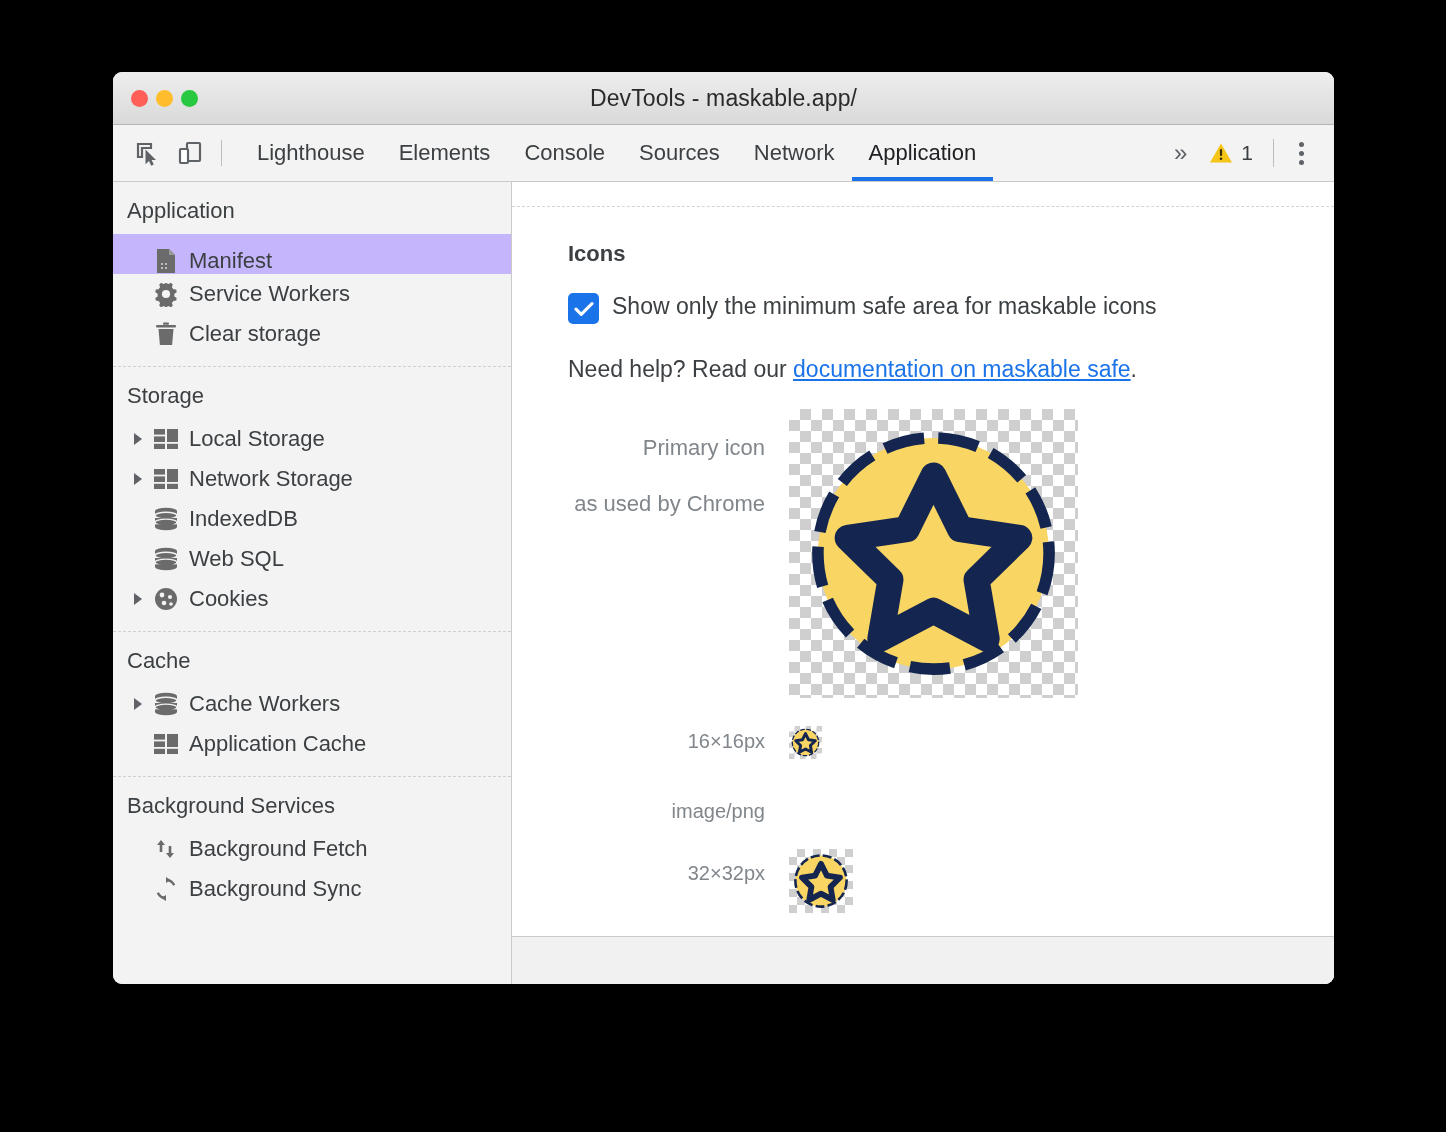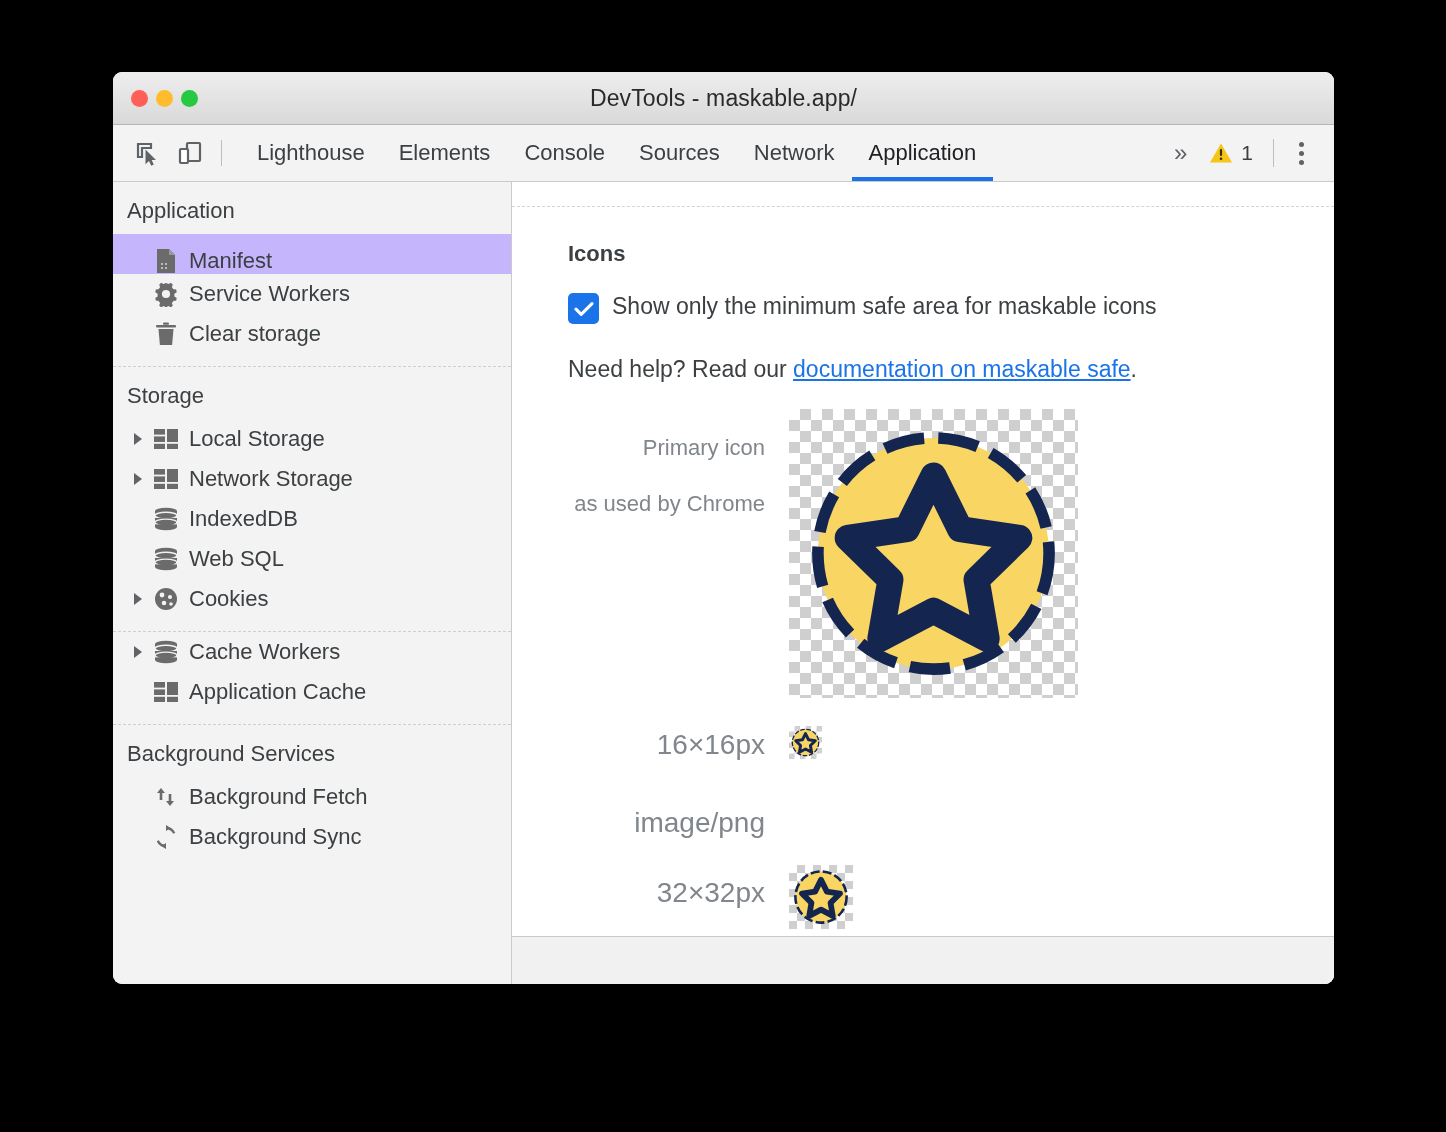--- a/index.html
+++ b/index.html
@@ -341,21 +341,21 @@
     align-items: flex-start;
     margin-top: 28px;
   }
   .small-captions {
     width: 277px;
     flex: 0 0 277px;
     text-align: right;
     padding-right: 24px;
     box-sizing: border-box;
     color: #80868b;
-    font-size: 28px;
+    font-size: 20px;
   }
   .small-captions .cap2 { line-height: 1.0; }
   .small-captions .cap2 + .cap2 { margin-top: 50px; }
 
   .tiny-wrap { position: relative; }
   .tiny16 { width: 33px; height: 33px; position: relative; }
   .tiny32 { width: 64px; height: 64px; position: relative; margin-top: 0; }
   .tiny-wrap svg { position: absolute; left: 0; top: 0; }
 
   .cap-offset-16 { margin-top: 5px; }
@@ -572,20 +572,21 @@
                 <circle cx="18" cy="18" r="1.8" fill="#f3f3f3"></circle>
               </svg>
             </div>
             <div class="sb-label">Cookies</div>
           </div>
         </div>
 
         <div class="sb-divider"></div>
 
         <div class="sb-section">
+          <div class="sb-header">Cache</div>
 
           <div class="sb-item">
             <div class="sb-arrow">
                 <span></span>
               </div>
             <div class="sb-icon">
               <svg width="26" height="24" viewBox="0 0 26 24">
                 <ellipse cx="13" cy="4" rx="11" ry="3.3" fill="#6b6b6b"></ellipse>
                 <rect x="2" y="4" width="22" height="4.6" fill="#6b6b6b"></rect>
                 <ellipse cx="13" cy="8.6" rx="11" ry="3.3" fill="#6b6b6b" stroke="#f3f3f3" stroke-width="1.4"></ellipse>

